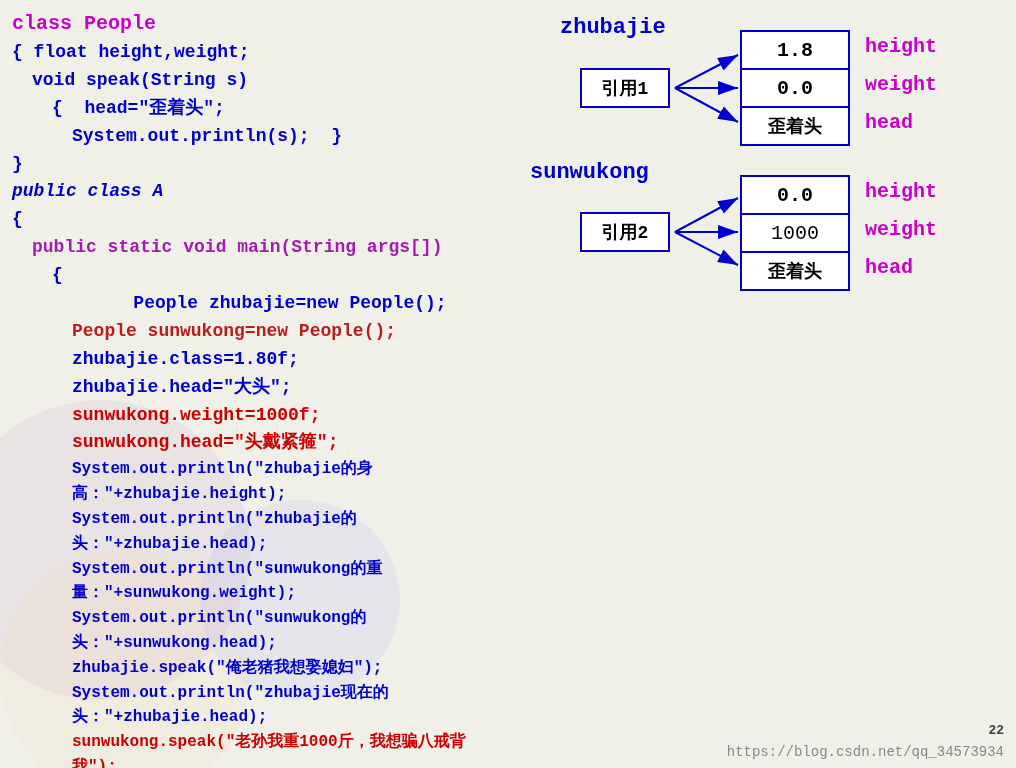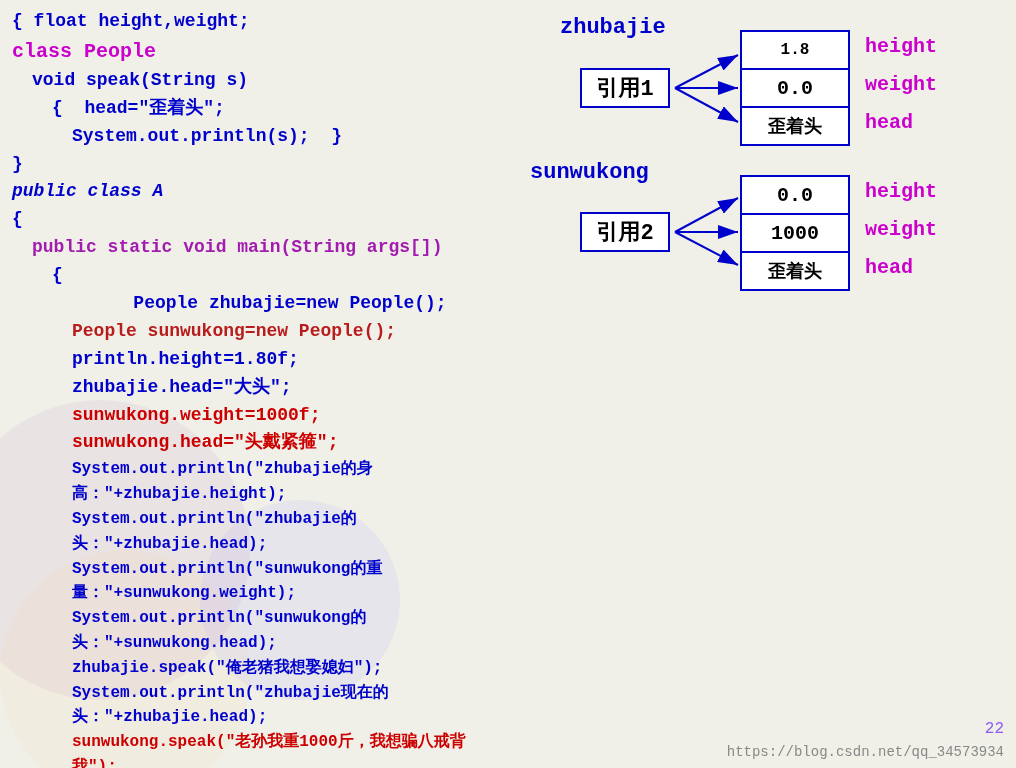--- a/index.html
+++ b/index.html
@@ -48,21 +48,21 @@
       font-weight: bold;
       font-size: 18px;
     }
 
     .ref-box {
       position: absolute;
       border: 2px solid #0000cc;
       background: white;
       text-align: center;
       font-weight: bold;
-      font-size: 22px;
+      font-size: 18px;
     }
 
     .label-text {
       position: absolute;
       font-weight: bold;
       font-size: 20px;
     }
 
     .arrow-svg {
       position: absolute;
@@ -76,46 +76,46 @@
       bottom: 8px;
       right: 12px;
       font-size: 14px;
       color: #888;
     }
 
     .page-num {
       position: absolute;
       bottom: 30px;
       right: 12px;
-      font-size: 16px;
-      color: #8b5cf6;
-      font-weight: normal;
+      font-size: 13px;
+      color: #404040;
+      font-weight: bold;
     }
   </style>
 </head>
 <body>
 
 <div class="bg-circle" style="width:300px;height:300px;background:#cc99cc;left:-50px;top:400px;"></div>
 <div class="bg-circle" style="width:200px;height:200px;background:#aaaaff;left:200px;top:500px;"></div>
 <div class="bg-circle" style="width:250px;height:250px;background:#ffcc99;left:0px;top:550px;opacity:0.1;"></div>
 
 <div class="code-area">
+  <div style="color:#cc00cc; font-size:20px; font-weight:bold;">class People</div>
   <div style="color:#0000cc;">{ float height,weight;</div>
-  <div style="color:#cc00cc; font-size:20px; font-weight:bold;">class People</div>
   <div style="color:#0000cc; padding-left:20px;">void speak(String s)</div>
   <div style="color:#0000cc; padding-left:40px;">{&nbsp;&nbsp;head="歪着头";</div>
   <div style="color:#0000cc; padding-left:60px;">System.out.println(s);&nbsp;&nbsp;}</div>
   <div style="color:#0000cc;">}</div>
   <div style="color:#0000cc;font-style:italic;">public class A</div>
   <div style="color:#0000cc;">{</div>
   <div style="color:#a21caf; padding-left:20px;">public static void main(String args[])</div>
   <div style="color:#0000cc; padding-left:40px;">{</div>
   <div style="color:#0000cc; padding-left:60px;text-align:center;">People zhubajie=new People();</div>
   <div style="color:#b91c1c; padding-left:60px;">People sunwukong=new People();</div>
-  <div style="color:#0000cc; padding-left:60px;">println.height=1.80f;</div>
+  <div style="color:#0000cc; padding-left:60px;">zhubajie.class=1.80f;</div>
   <div style="color:#0000cc; padding-left:60px;">zhubajie.head="大头";</div>
   <div style="color:#cc0000; padding-left:60px;">sunwukong.weight=1000f;</div>
   <div style="color:#cc0000; padding-left:60px;">sunwukong.head="头戴紧箍";</div>
   <div style="color:#0000cc; padding-left:60px; font-size:16px;">System.out.println("zhubajie的身高："+zhubajie.height);</div>
   <div style="color:#0000cc; padding-left:60px; font-size:16px;">System.out.println("zhubajie的头："+zhubajie.head);</div>
   <div style="color:#0000cc; padding-left:60px; font-size:16px;">System.out.println("sunwukong的重量："+sunwukong.weight);</div>
   <div style="color:#0000cc; padding-left:60px; font-size:16px;">System.out.println("sunwukong的头："+sunwukong.head);</div>
   <div style="color:#0000cc; padding-left:60px; font-size:16px;">zhubajie.speak("俺老猪我想娶媳妇");</div>
   <div style="color:#0000cc; padding-left:60px; font-size:16px;">System.out.println("zhubajie现在的头："+zhubajie.head);</div>
   <div style="color:#cc0000; padding-left:60px; font-size:16px;">sunwukong.speak("老孙我重1000斤，我想骗八戒背我");</div>
@@ -140,21 +140,21 @@
     <line x1="155" y1="232" x2="218" y2="232" stroke="#0000cc" stroke-width="2" marker-end="url(#arrowhead)"></line>
     <line x1="155" y1="232" x2="218" y2="265" stroke="#0000cc" stroke-width="2" marker-end="url(#arrowhead)"></line>
   </svg>
 
   <div class="label-text" style="left:20px; top:15px; color:#0000cc; font-size:22px; font-weight:bold;margin-left:20px;">zhubajie</div>
 
   <div class="ref-box" style="left:60px; top:68px; width:90px; height:40px; display:flex; align-items:center; justify-content:center;">
     <span>引用1</span>
   </div>
 
-  <div class="obj-box" style="left:220px; top:30px; width:110px; height:40px; display:flex; align-items:center; justify-content:center; font-size:16px; font-weight:bold; color:#000;">
+  <div class="obj-box" style="left:220px; top:30px; width:110px; height:40px; display:flex; align-items:center; justify-content:center; font-size:20px; font-weight:bold; color:#000;">
     <span>1.8</span>
   </div>
   <div class="obj-box" style="left:220px; top:68px; width:110px; height:40px; display:flex; align-items:center; justify-content:center; font-size:20px; font-weight:bold; color:#000;">
     <span>0.0</span>
   </div>
   <div class="obj-box" style="left:220px; top:106px; width:110px; height:40px; display:flex; align-items:center; justify-content:center; font-size:18px; font-weight:bold; color:#000;">
     <span>歪着头</span>
   </div>
 
   <div class="label-text" style="left:345px; top:35px; color:#cc00cc; font-size:20px;">height</div>
@@ -163,21 +163,21 @@
 
   <div class="label-text" style="left:10px; top:160px; color:#0000cc; font-size:22px; font-weight:bold;">sunwukong</div>
 
   <div class="ref-box" style="left:60px; top:212px; width:90px; height:40px; display:flex; align-items:center; justify-content:center;">
     <span>引用2</span>
   </div>
 
   <div class="obj-box" style="left:220px; top:175px; width:110px; height:40px; display:flex; align-items:center; justify-content:center; font-size:20px; font-weight:bold; color:#000;">
     <span>0.0</span>
   </div>
-  <div class="obj-box" style="left:220px; top:213px; width:110px; height:40px; display:flex; align-items:center; justify-content:center; font-size:20px; font-weight:bold; color:#000;">
+  <div class="obj-box" style="left:220px; top:213px; width:110px; height:40px; display:flex; align-items:center; justify-content:center; font-size:20px; font-weight:normal; color:#000;">
     <span>1000</span>
   </div>
   <div class="obj-box" style="left:220px; top:251px; width:110px; height:40px; display:flex; align-items:center; justify-content:center; font-size:18px; font-weight:bold; color:#000;">
     <span>歪着头</span>
   </div>
 
   <div class="label-text" style="left:345px; top:180px; color:#cc00cc; font-size:20px;">height</div>
   <div class="label-text" style="left:345px; top:218px; color:#cc00cc; font-size:20px;">weight</div>
   <div class="label-text" style="left:345px; top:256px; color:#cc00cc; font-size:20px;">head</div>
 

